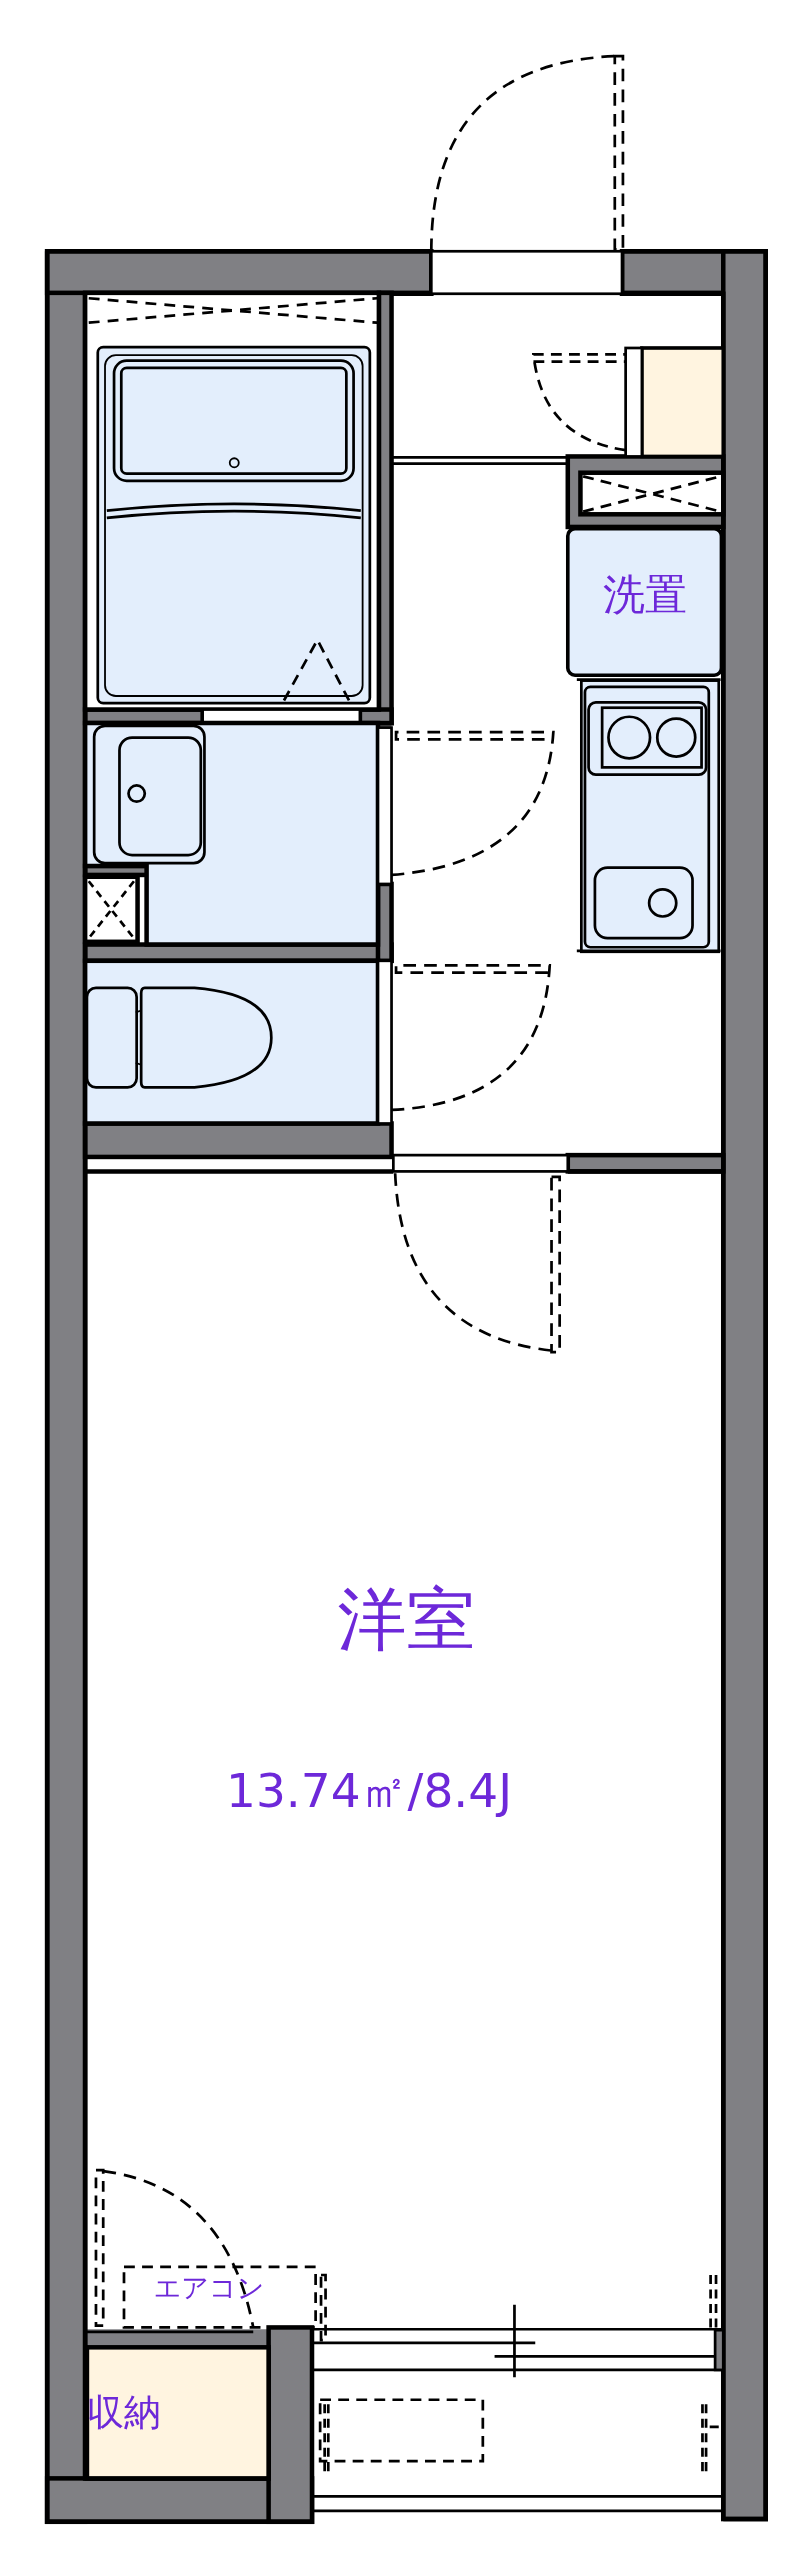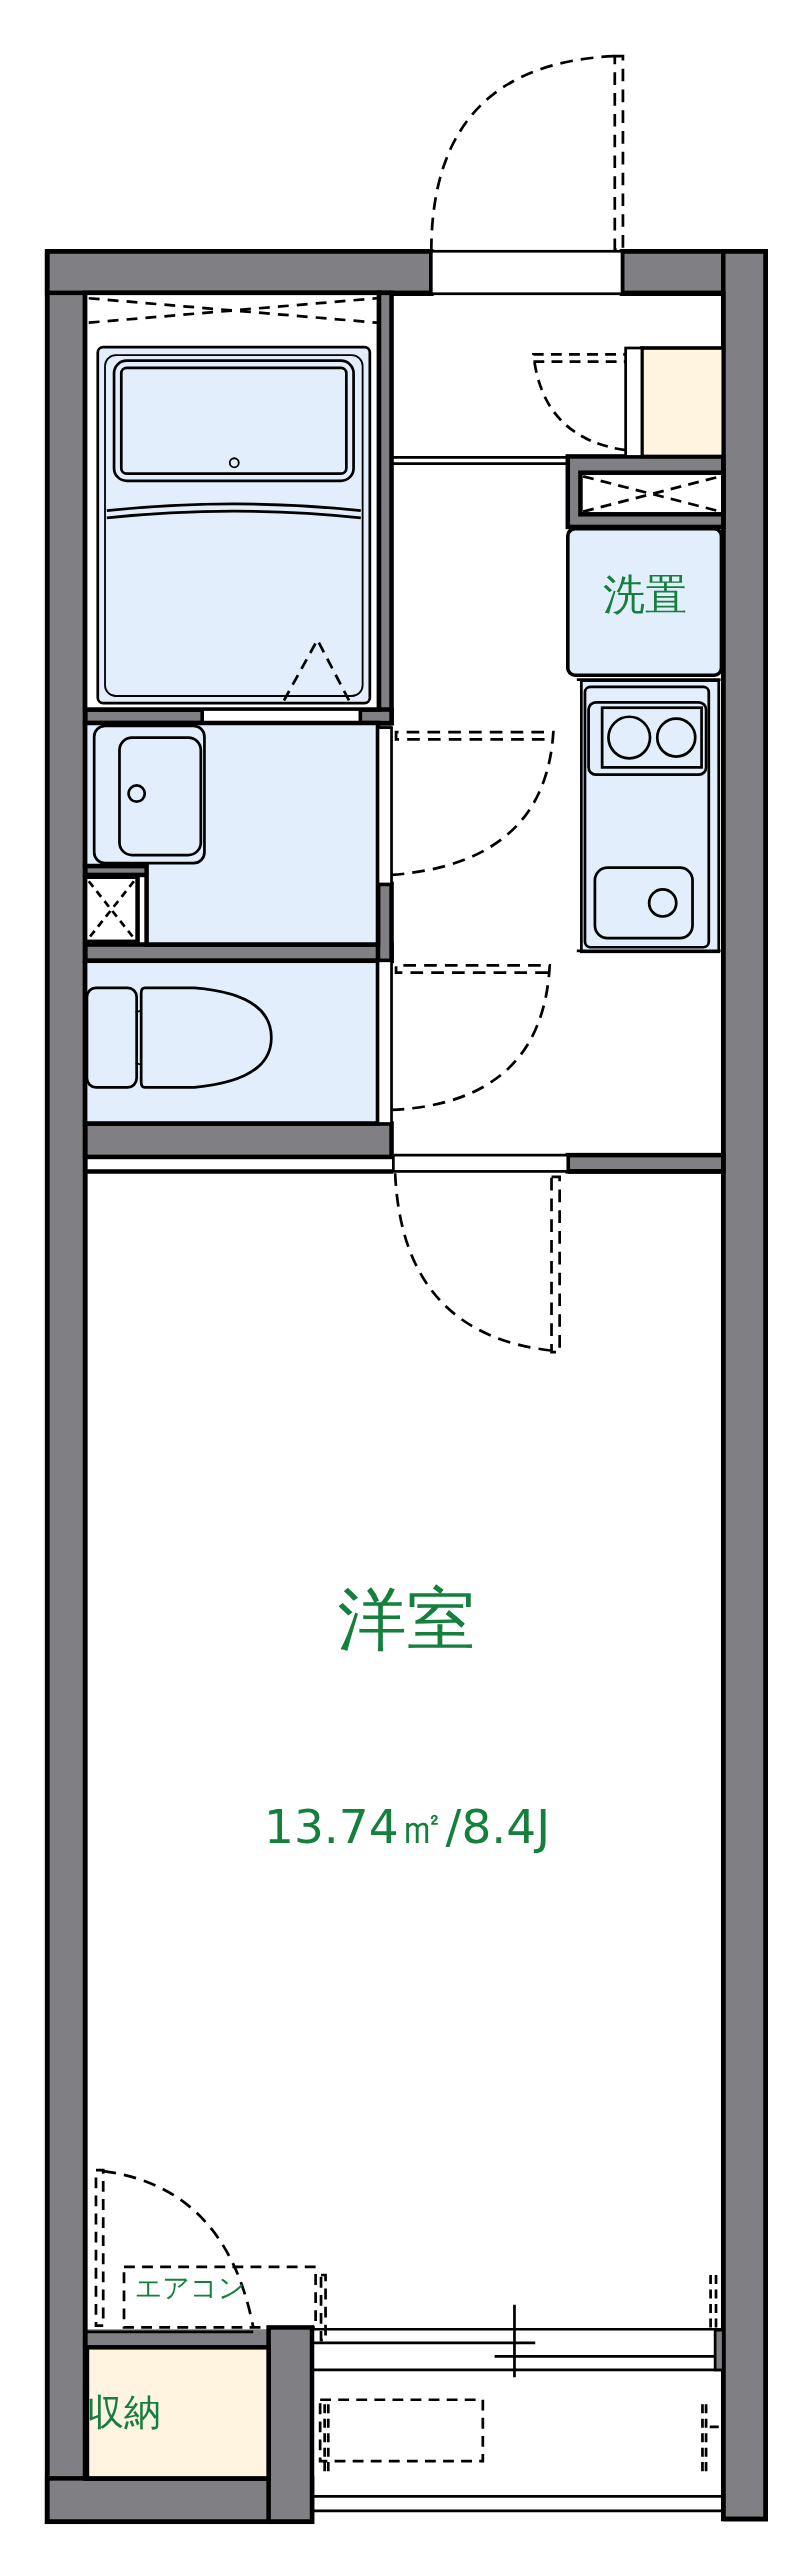--- a/index.html
+++ b/index.html
@@ -1,22 +1,22 @@
 <!DOCTYPE html>
 <html style="font-size:14.5px"><head>
 <meta charset="utf-8">
 <style>
   html, body { margin: 0; padding: 0; background: #ffffff; }
   body { width: 812px; height: 2576px; position: relative; overflow: hidden; }
   svg { position: absolute; left: 0; top: 0; }
-  .lbl { position: absolute; font-family: "DejaVu Sans", sans-serif; color: #15803d; white-space: nowrap; }
+  .lbl { position: absolute; font-family: "DejaVu Sans", sans-serif; color: #6d28d9; white-space: nowrap; }
   .room-name { left: 307px; top: 1579px; width: 199px; text-align: center; font-size: 69px; line-height: 81px; }
-  .room-area { left: 226px; top: 1764px; width: 362px; text-align: center; font-size: 47px; line-height: 54px; margin-top: 36px; }
+  .room-area { left: 226px; top: 1764px; width: 362px; text-align: left; font-size: 47px; line-height: 54px; }
   .wash-lbl { left: 568px; top: 569px; width: 154px; text-align: center; font-size: 42px; line-height: 51px; }
-  .aircon-lbl { left: 113px; top: 2270px; width: 154px; text-align: center; font-size: 27px; line-height: 36px; }
+  .aircon-lbl { left: 132px; top: 2270px; width: 154px; text-align: center; font-size: 27px; line-height: 36px; }
   .storage-lbl { left: 87px; top: 2386px; width: 181px; text-align: left; font-size: 37px; line-height: 54px; }
 </style>
 </head>
 <body>
 
 <svg width="812" height="2576" viewBox="0 0 898 2850" xmlns="http://www.w3.org/2000/svg">
   <g stroke="#000" stroke-width="5" fill="none">
 
     <path fill="#808084" d="M52 278 L477 278 L477 325 L433 325 L433 805 L419 805 L419 800 L94 800 L94 1045 L94 1063 L94 1243 L94 1280 L94 2597 L94 2742 L297 2742 L297 2597 L340 2597 L340 2577 L52 2577 Z" stroke="none"></path>
     <rect x="52" y="278" width="42" height="2512" fill="#808084"></rect>

